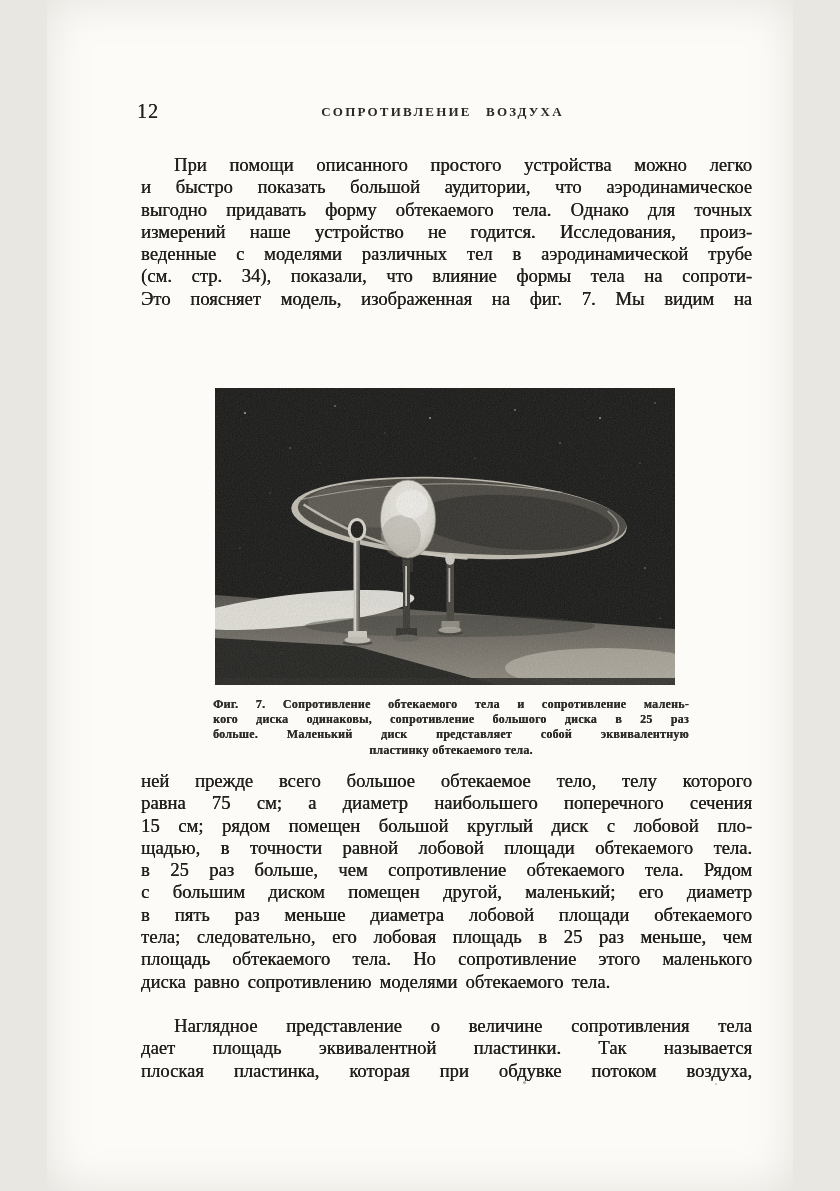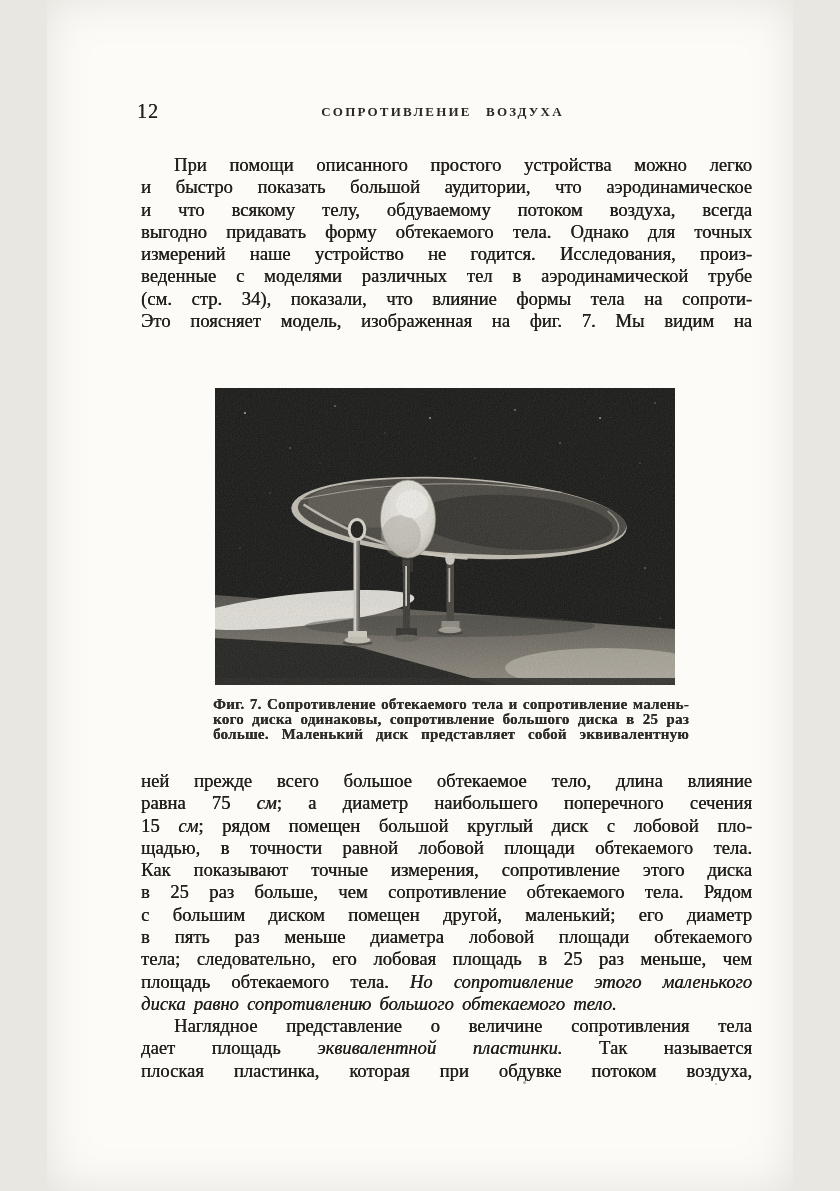--- a/index.html
+++ b/index.html
@@ -35,54 +35,53 @@
     font-size:18.6px;
     text-align:justify;text-align-last:justify;
     text-justify:inter-word;
     word-spacing:1px;
     white-space:normal;
     text-shadow:.35px 0 0 currentColor;
     color:#22211e;
   }
   .line.indent{padding-left:33px;}
   .line.noJust{text-align-last:left;word-spacing:3.5px;}
-  .it{font-style:italic;}
+  .it{}
   .p1{top:154px;}
   .p2{top:770px;}
   .p3{top:1015px;}
   .fig{position:absolute;left:168px;top:388px;width:460px;height:297px;margin:0;}
   .fig svg{display:block;}
   .caption{
     position:absolute;left:166px;top:697px;width:476px;
     color:#2e2d29;
   }
   .cline{
     height:15.2px;line-height:15.2px;
-    font-size:15px;font-weight:bold;
+    font-size:12px;font-weight:bold;
     letter-spacing:.25px;
     text-align:justify;text-align-last:justify;
     text-shadow:.2px 0 0 currentColor;
   }
   .cline.center{text-align:center;text-align-last:center;}
   .speck{position:absolute;border-radius:50%;background:#6b675d;}
   .speck.s1{left:476px;top:1081px;width:3px;height:3px;opacity:.55;}
   .speck.s2{left:668px;top:1083px;width:2px;height:2px;opacity:.45;}
 </style>
 </head>
 <body>
 
 <div class="page">
 
   <div class="pagenum">12</div>
   <div class="runhead">СОПРОТИВЛЕНИЕ ВОЗДУХА</div>
 
   <div class="para p1">
     <div class="line indent">При помощи описанного простого устройства можно легко</div>
     <div class="line">и быстро показать большой аудитории, что аэродинамическое</div>
-    <div class="line">и что всякому телу, обдуваемому потоком воздуха, всегда</div>
     <div class="line">выгодно придавать форму обтекаемого тела. Однако для точных</div>
     <div class="line">измерений наше устройство не годится. Исследования, произ-</div>
     <div class="line">веденные с моделями различных тел в аэродинамической трубе</div>
     <div class="line">(см. стр. 34), показали, что влияние формы тела на сопроти-</div>
     <div class="line">Это поясняет модель, изображенная на фиг. 7. Мы видим на</div>
   </div>
 
   <figure class="fig">
     <svg width="460" height="297" viewBox="0 0 460 297" xmlns="http://www.w3.org/2000/svg">
       <defs>
@@ -187,34 +186,34 @@
 
       <rect x="0" y="0" width="460" height="297" filter="url(#grainW)" opacity=".16"></rect>
       <rect x="0" y="0" width="460" height="297" filter="url(#grainB)" opacity=".12"></rect>
     </svg>
   </figure>
 
   <div class="caption">
     <div class="cline">Фиг. 7. Сопротивление обтекаемого тела и сопротивление малень-</div>
     <div class="cline">кого диска одинаковы,  сопротивление  большого  диска в 25 раз</div>
     <div class="cline">больше. Маленький диск представляет собой эквивалентную</div>
+    <div class="cline center">пластинку обтекаемого тела.</div>
   </div>
 
   <div class="para p2">
-    <div class="line">ней прежде всего большое обтекаемое тело, длина влияние</div>
+    <div class="line">ней прежде всего большое обтекаемое тело, телу которого</div>
     <div class="line"><span>равна 75 </span><span class="it">см</span><span>; а диаметр наибольшего поперечного сечения</span></div>
     <div class="line"><span>15 </span><span class="it">см</span><span>; рядом помещен большой круглый диск с лобовой пло-</span></div>
     <div class="line">щадью, в точности равной лобовой площади обтекаемого тела.</div>
-    <div class="line">Как показывают точные измерения, сопротивление этого диска</div>
     <div class="line">в 25 раз больше, чем сопротивление обтекаемого тела. Рядом</div>
     <div class="line">с большим диском помещен другой, маленький; его диаметр</div>
     <div class="line">в пять раз меньше диаметра лобовой площади обтекаемого</div>
     <div class="line">тела; следовательно, его лобовая площадь в 25 раз меньше, чем</div>
     <div class="line"><span>площадь обтекаемого тела. </span><span class="it">Но сопротивление этого маленького</span></div>
-    <div class="line noJust"><span class="it">диска равно сопротивлению большого обтекаемого тело.</span></div>
+    <div class="line noJust"><span class="it">диска равно сопротивлению моделями обтекаемого тела.</span></div>
   </div>
 
   <div class="para p3">
     <div class="line indent">Наглядное представление о величине сопротивления тела</div>
     <div class="line"><span>дает площадь </span><span class="it">эквивалентной пластинки.</span><span> Так называется</span></div>
     <div class="line">плоская пластинка, которая при обдувке потоком воздуха,</div>
   </div>
 
   <div class="speck s1"></div>
   <div class="speck s2"></div>

